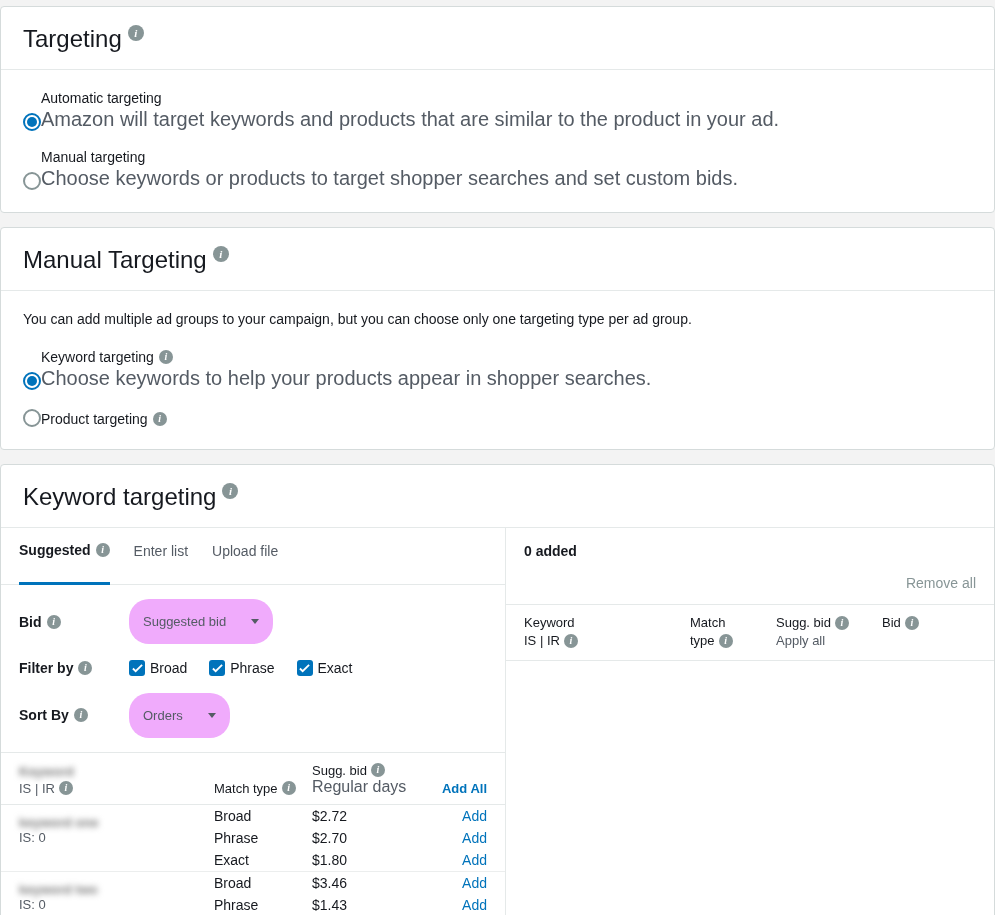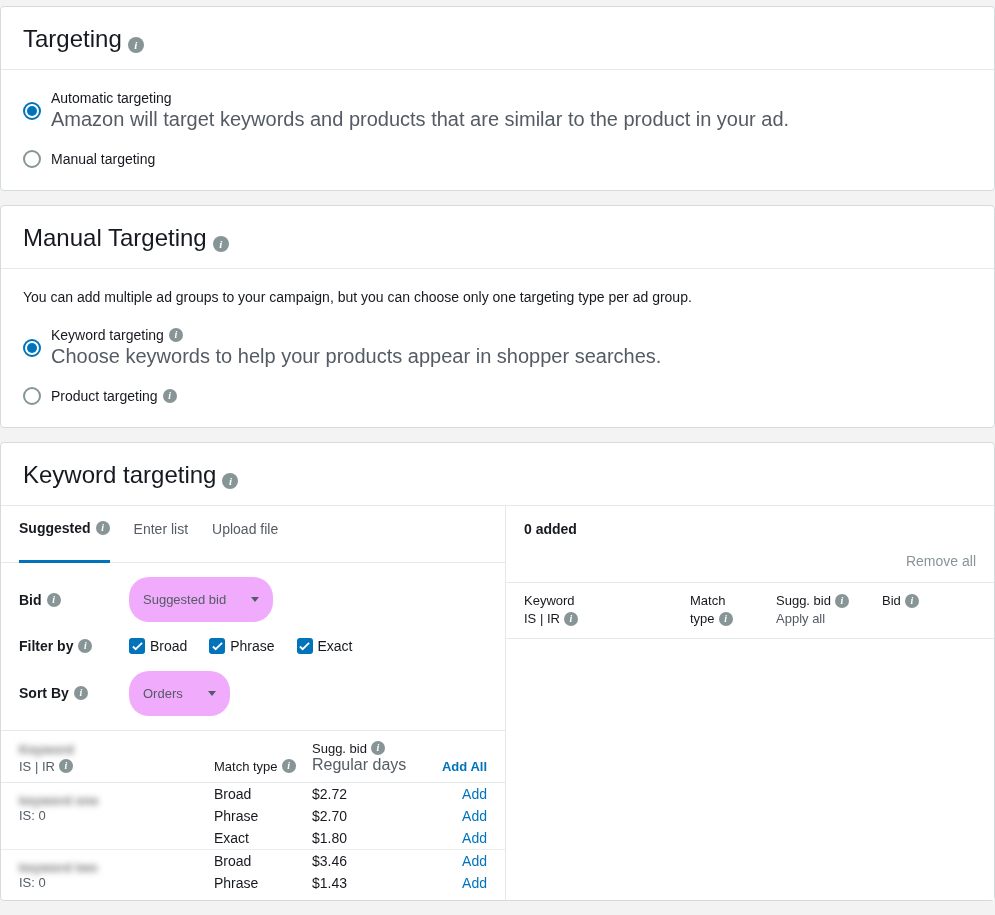--- a/index.html
+++ b/index.html
@@ -18,21 +18,21 @@
     border-radius: 4px;
     margin: 6px 0 14px 0;
   }
   .panel-header {
     padding: 18px 22px 16px 22px;
     border-bottom: 1px solid #e5e9e9;
     font-size: 24px;
     font-weight: 400;
     color: #16191f;
     display: flex;
-    align-items: flex-end;
+    align-items: flex-start;
     gap: 6px;
   }
   .panel-body {
     padding: 20px 22px 22px 22px;
   }
   .info-icon {
     display: inline-flex;
     align-items: center;
     justify-content: center;
     width: 14px;
@@ -43,22 +43,21 @@
     font-size: 10px;
     font-weight: bold;
     font-style: italic;
     font-family: Georgia, serif;
     line-height: 1;
     vertical-align: middle;
   }
   .info-icon.lg { width:16px; height:16px; font-size:11px; }
   .radio-row {
     display: flex;
-    align-items: center;
-    gap: 10px;
+    align-items: flex-end;
     margin-bottom: 0;
   }
   .radio-row + .radio-row { margin-top: 18px; }
   .radio {
     width: 18px;
     height: 18px;
     border: 2px solid #879596;
     border-radius: 50%;
     flex-shrink: 0;
     margin-top: 1px;
@@ -267,20 +266,21 @@
       <div class="radio selected"></div>
       <div>
         <div class="radio-label">Automatic targeting</div>
         <div class="radio-desc">Amazon will target keywords and products that are similar to the product in your ad.</div>
       </div>
     </div>
     <div class="radio-row">
       <div class="radio"></div>
       <div>
         <div class="radio-label">Manual targeting</div>
+        <div class="radio-desc">Choose keywords or products to target shopper searches and set custom bids.</div>
       </div>
     </div>
   </div>
 </div>
 
 <div class="panel">
   <div class="panel-header">
     <span>Manual Targeting</span>
     <span class="info-icon lg">i</span>
   </div>

